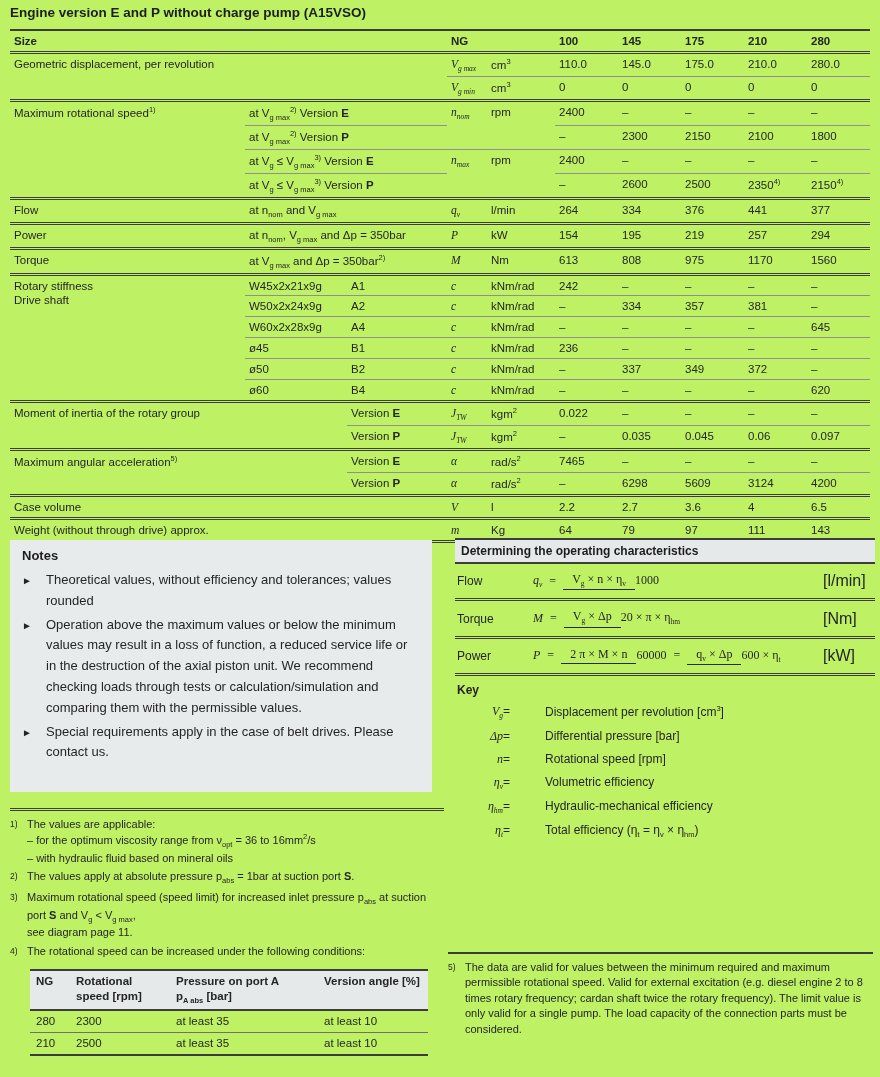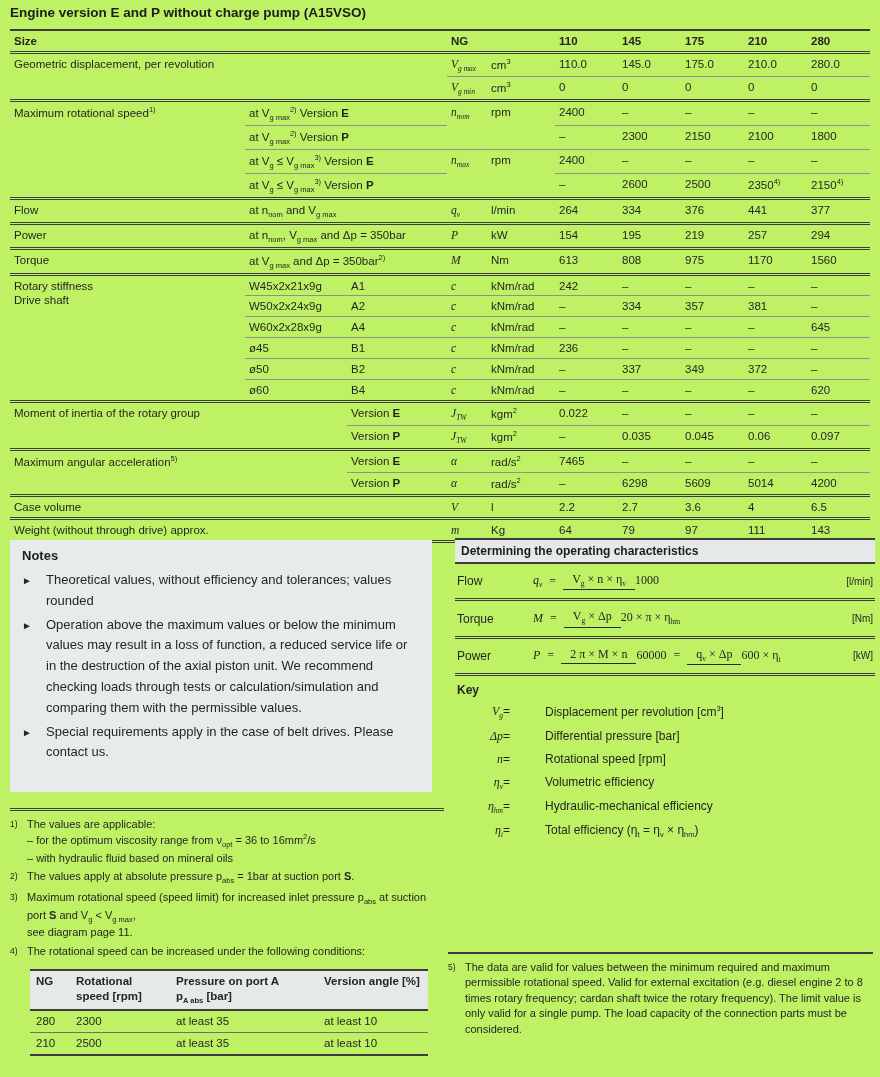--- a/index.html
+++ b/index.html
@@ -34,21 +34,21 @@
   .char-title{background:#e6e9ea;border-top:2px solid #3c3c3c;border-bottom:2px solid #3c3c3c;
               font-weight:bold;font-size:12px;padding:4px 6px;color:#1d1d1d;}
   .char-row{display:flex;align-items:center;padding:8px 2px;border-bottom:3px double #3c3c3c;font-size:12px;}
   .char-label{width:76px;flex-shrink:0;}
   .char-math{flex:1;display:flex;align-items:center;gap:7px;
              font-family:"Liberation Serif", serif;font-size:12px;}
   .char-sym{font-style:italic;}
   .frac{display:inline-flex;flex-direction:row;text-align:center;}
   .fnum{border-bottom:1px solid #2a2a2a;padding:0 9px 1px 9px;}
   .fden{padding-top:1px;}
-  .char-unit{width:50px;text-align:right;font-size:10px;flex-shrink:0;}
+  .char-unit{width:50px;font-size:16px;flex-shrink:0;}
   .key-title{font-weight:bold;font-size:12px;padding:7px 2px 3px 2px;}
   .key-row{display:flex;font-size:12px;padding:4px 2px;}
   .key-sym{width:46px;font-family:"Liberation Serif", serif;font-style:italic;flex-shrink:0;text-align:right;}
   .key-eq{width:42px;flex-shrink:0;}
   .key-desc{flex:1;}
 
   
   .fn-left{position:absolute;left:10px;top:808px;width:434px;
            border-top:3px double #3c3c3c;padding-top:6px;}
   .fn-right{position:absolute;left:448px;top:952px;width:425px;
@@ -82,21 +82,21 @@
         <col style="width:63px">
           <col style="width:63px">
           <col style="width:63px">
         <col style="width:63px">
           <col style="width:63px">
       </colgroup>
       <thead id="spec-head">
           <tr class="head">
             <td class="hd" colspan="3">Size</td>
             <td class="hd" colspan="2">NG</td>
-            <td class="hd">110</td>
+            <td class="hd">100</td>
             <td class="hd">145</td>
             <td class="hd">175</td>
             <td class="hd">210</td>
             <td class="hd">280</td>
           </tr>
         </thead>
       <tbody id="spec-body">
           <tr class="major">
             <td class="lbl" colspan="3" rowspan="2">Geometric displacement, per revolution</td>
             <td class="sym">V<sub>g max</sub></td>
@@ -286,21 +286,21 @@
             <td class="val">–</td>
             <td class="val">–</td>
           </tr>
           <tr class="sub">
             <td class="val">Version <b>P</b></td>
             <td class="sym">α</td>
             <td class="unit">rad/s<sup>2</sup></td>
             <td class="val">–</td>
             <td class="val">6298</td>
             <td class="val">5609</td>
-            <td class="val">5014</td>
+            <td class="val">3124</td>
             <td class="val">4200</td>
           </tr>
           <tr class="major">
             <td class="lbl" colspan="3">Case volume</td>
             <td class="sym">V</td>
             <td class="unit">l</td>
             <td class="val">2.2</td>
             <td class="val">2.7</td>
             <td class="val">3.6</td>
             <td class="val">4</td>

